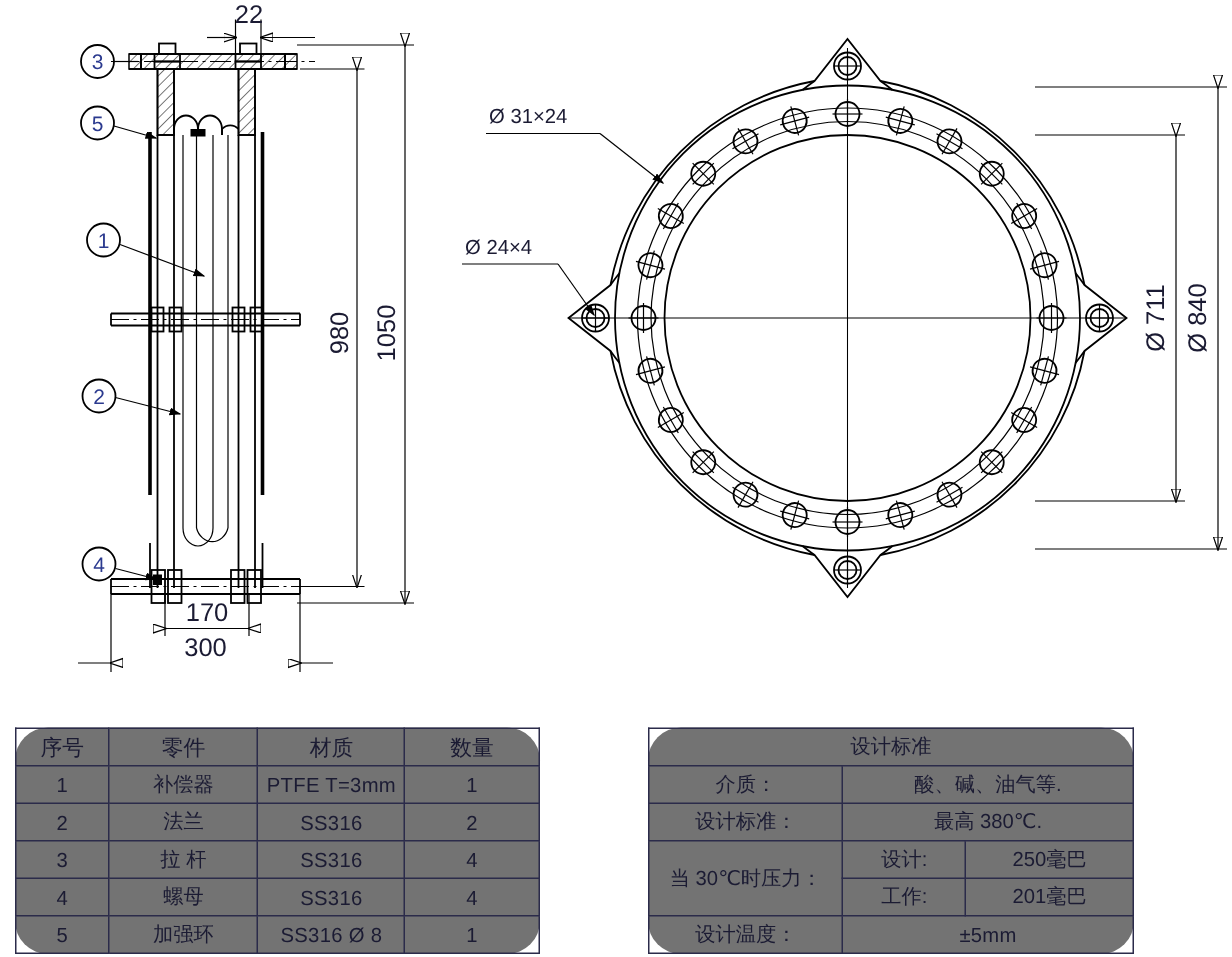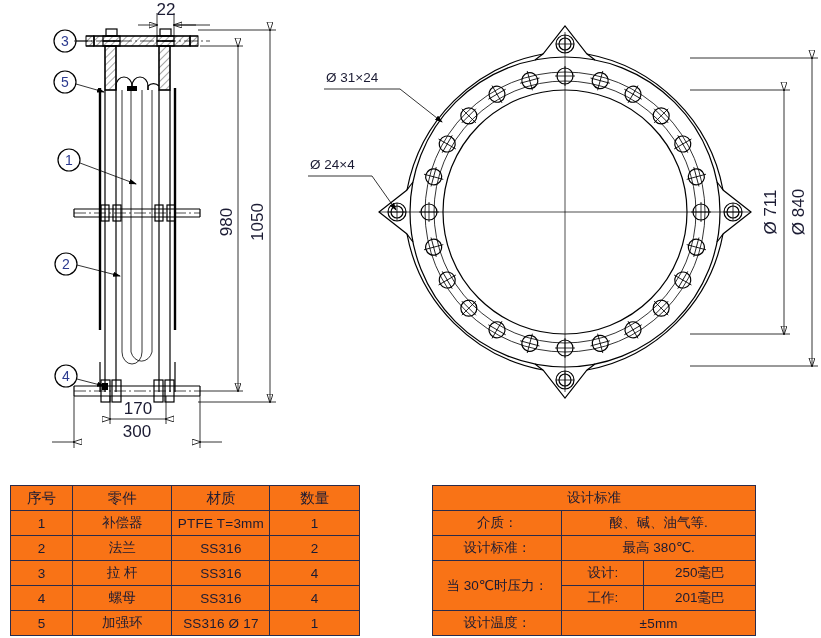--- a/index.html
+++ b/index.html
@@ -2,21 +2,21 @@
 <html><head>
 <meta charset="utf-8">
 <style>
   html,body{margin:0;padding:0;background:#ffffff;}
   body{width:821px;height:638px;position:relative;overflow:hidden;
        font-family:"Liberation Sans","DejaVu Sans",sans-serif;color:#1a1a1a;}
   .stage{position:absolute;left:0;top:0;width:821px;height:638px;}
   svg{display:block;}
 
   
-  .tbl{position:absolute;border-collapse:collapse;background:#f97316;}
+  .tbl{position:absolute;border-collapse:collapse;background:#737373;border-radius:22px;}
   .tbl td,.tbl th{border:1px solid #2b2b4a;text-align:center;vertical-align:middle;
                   font-weight:400;color:#1b1b33;padding:0;}
   #parts-table{left:10px;top:485px;width:350px;}
   #parts-table td{height:24px;font-size:13.5px;}
   #parts-table .hd{font-size:14.5px;}
   #parts-table .c0{width:62px;}
   #parts-table .c1{width:100px;}
   #parts-table .c2{width:98px;font-family:Liberation Mono, monospace;}
   #parts-table .c3{width:90px;}
   .latin{font-size:12.5px;letter-spacing:0.2px;}
@@ -500,21 +500,21 @@
     </tr>
     <tr>
       <td class="latin">4</td>
       <td>螺母</td>
       <td class="latin">SS316</td>
       <td class="latin">4</td>
     </tr>
     <tr>
       <td class="latin">5</td>
       <td>加强环</td>
-      <td class="latin">SS316 Ø 17</td>
+      <td class="latin">SS316 Ø 8</td>
       <td class="latin">1</td>
     </tr>
   </tbody>
 </table>
 
 <table class="tbl" id="spec-table">
   <tbody>
     <tr>
       <td colspan="3" class="tbl-title">设计标准</td>
     </tr>

